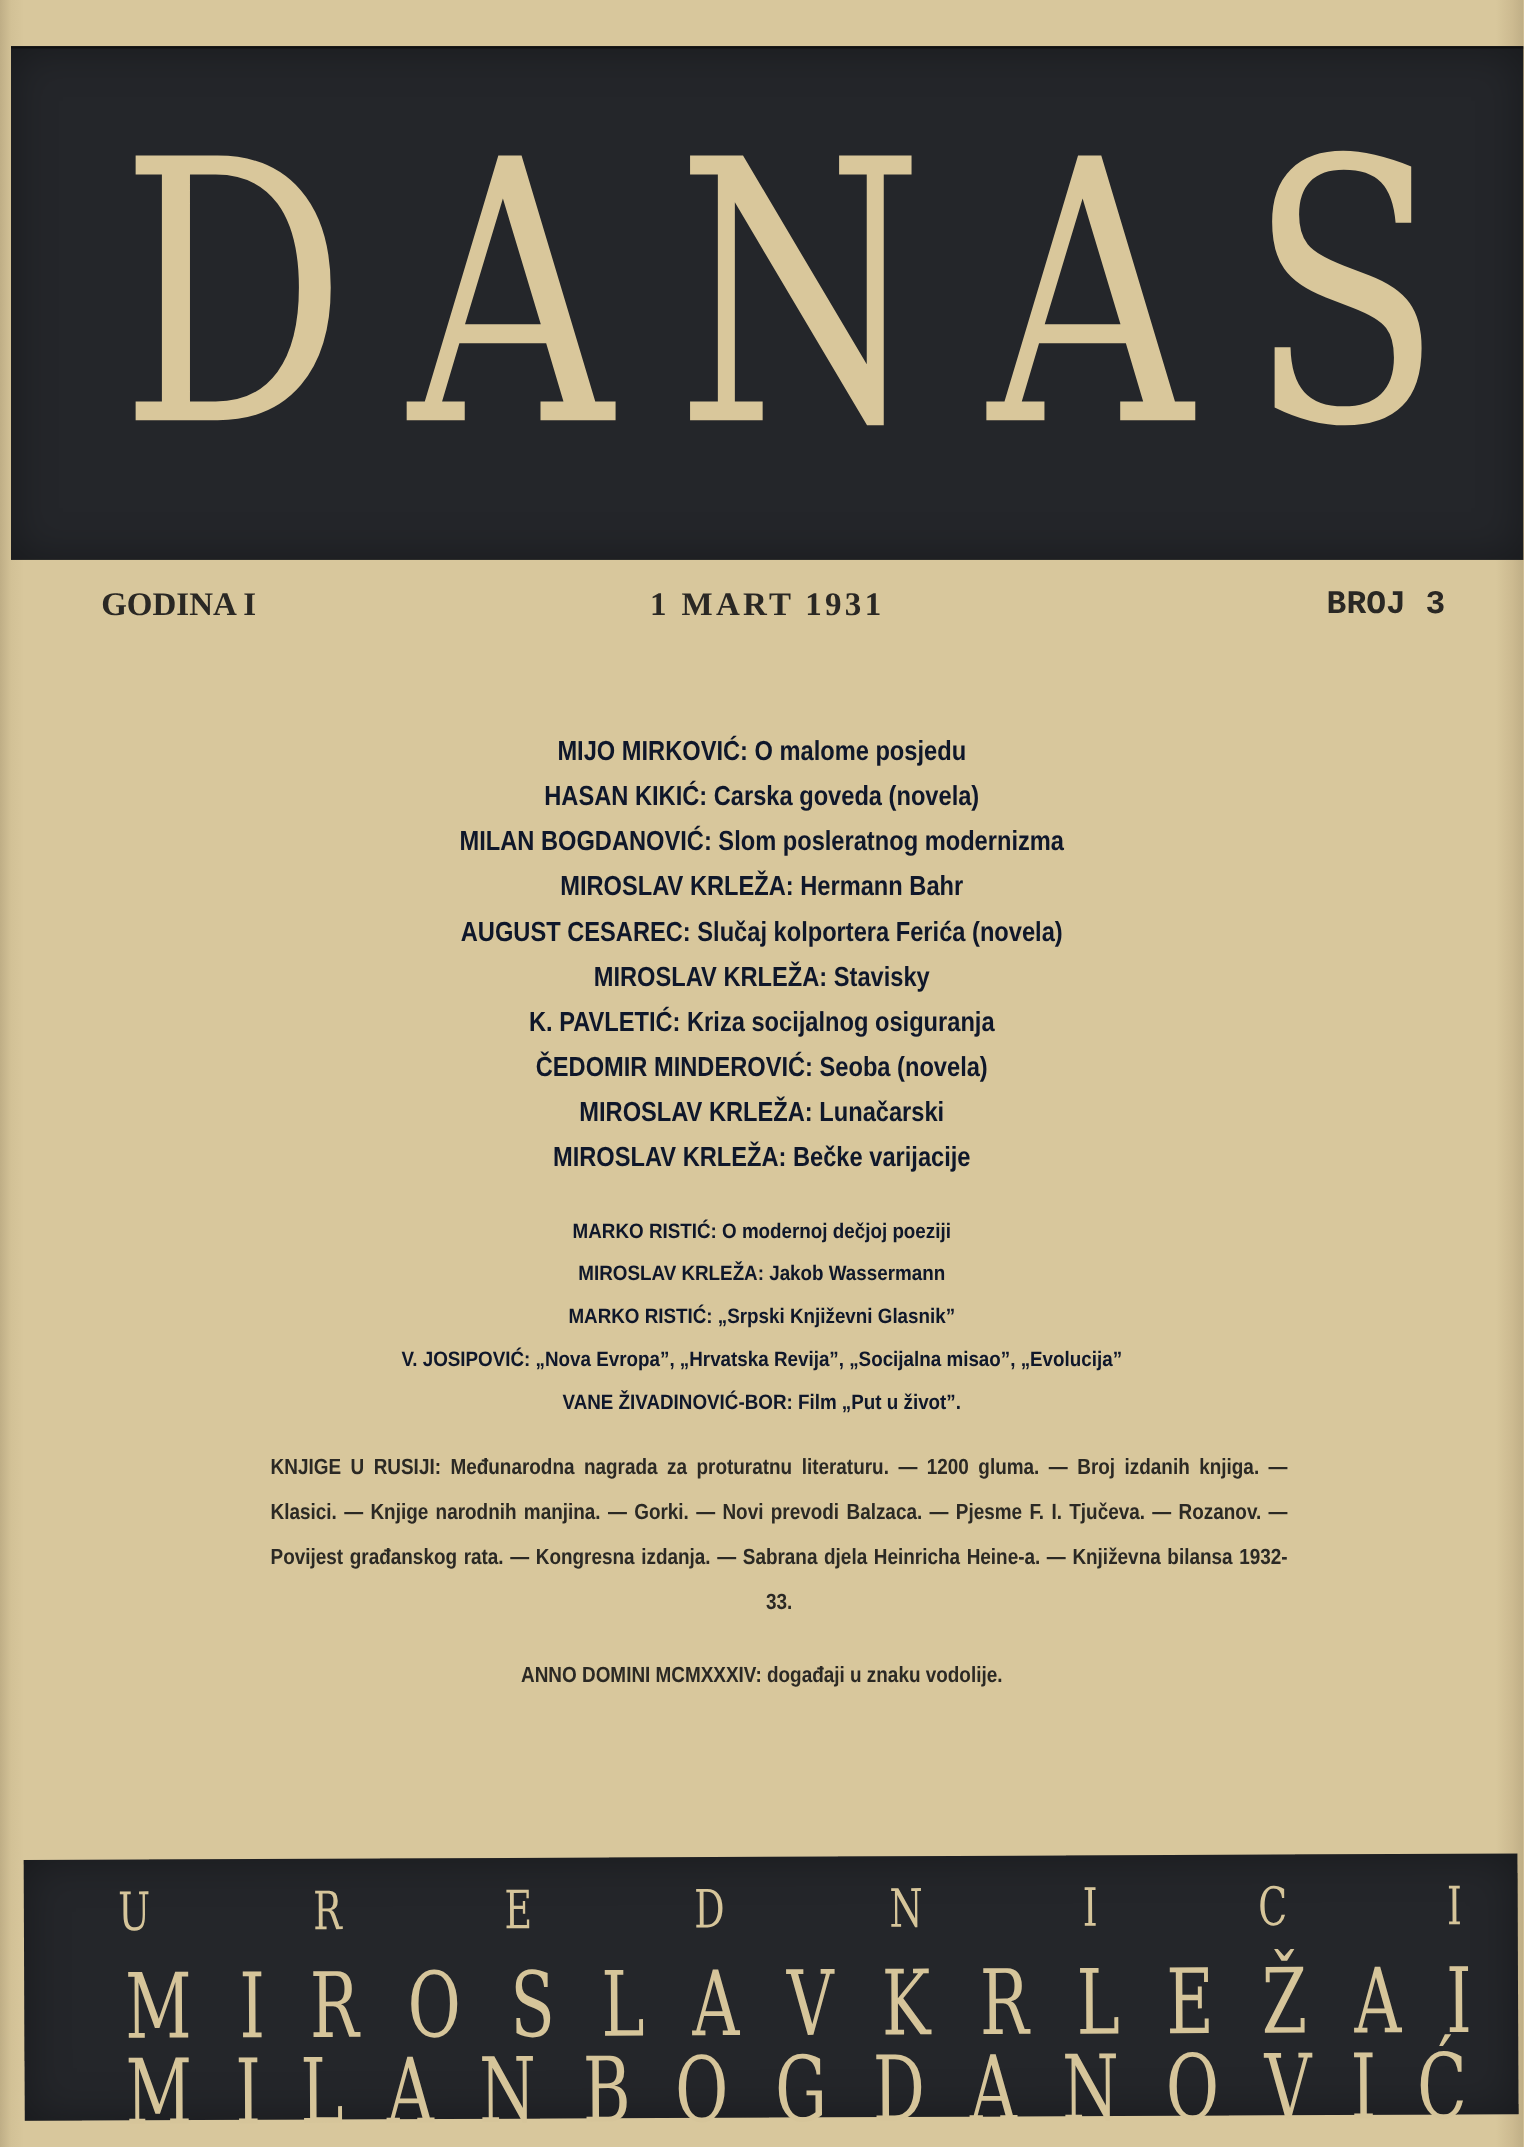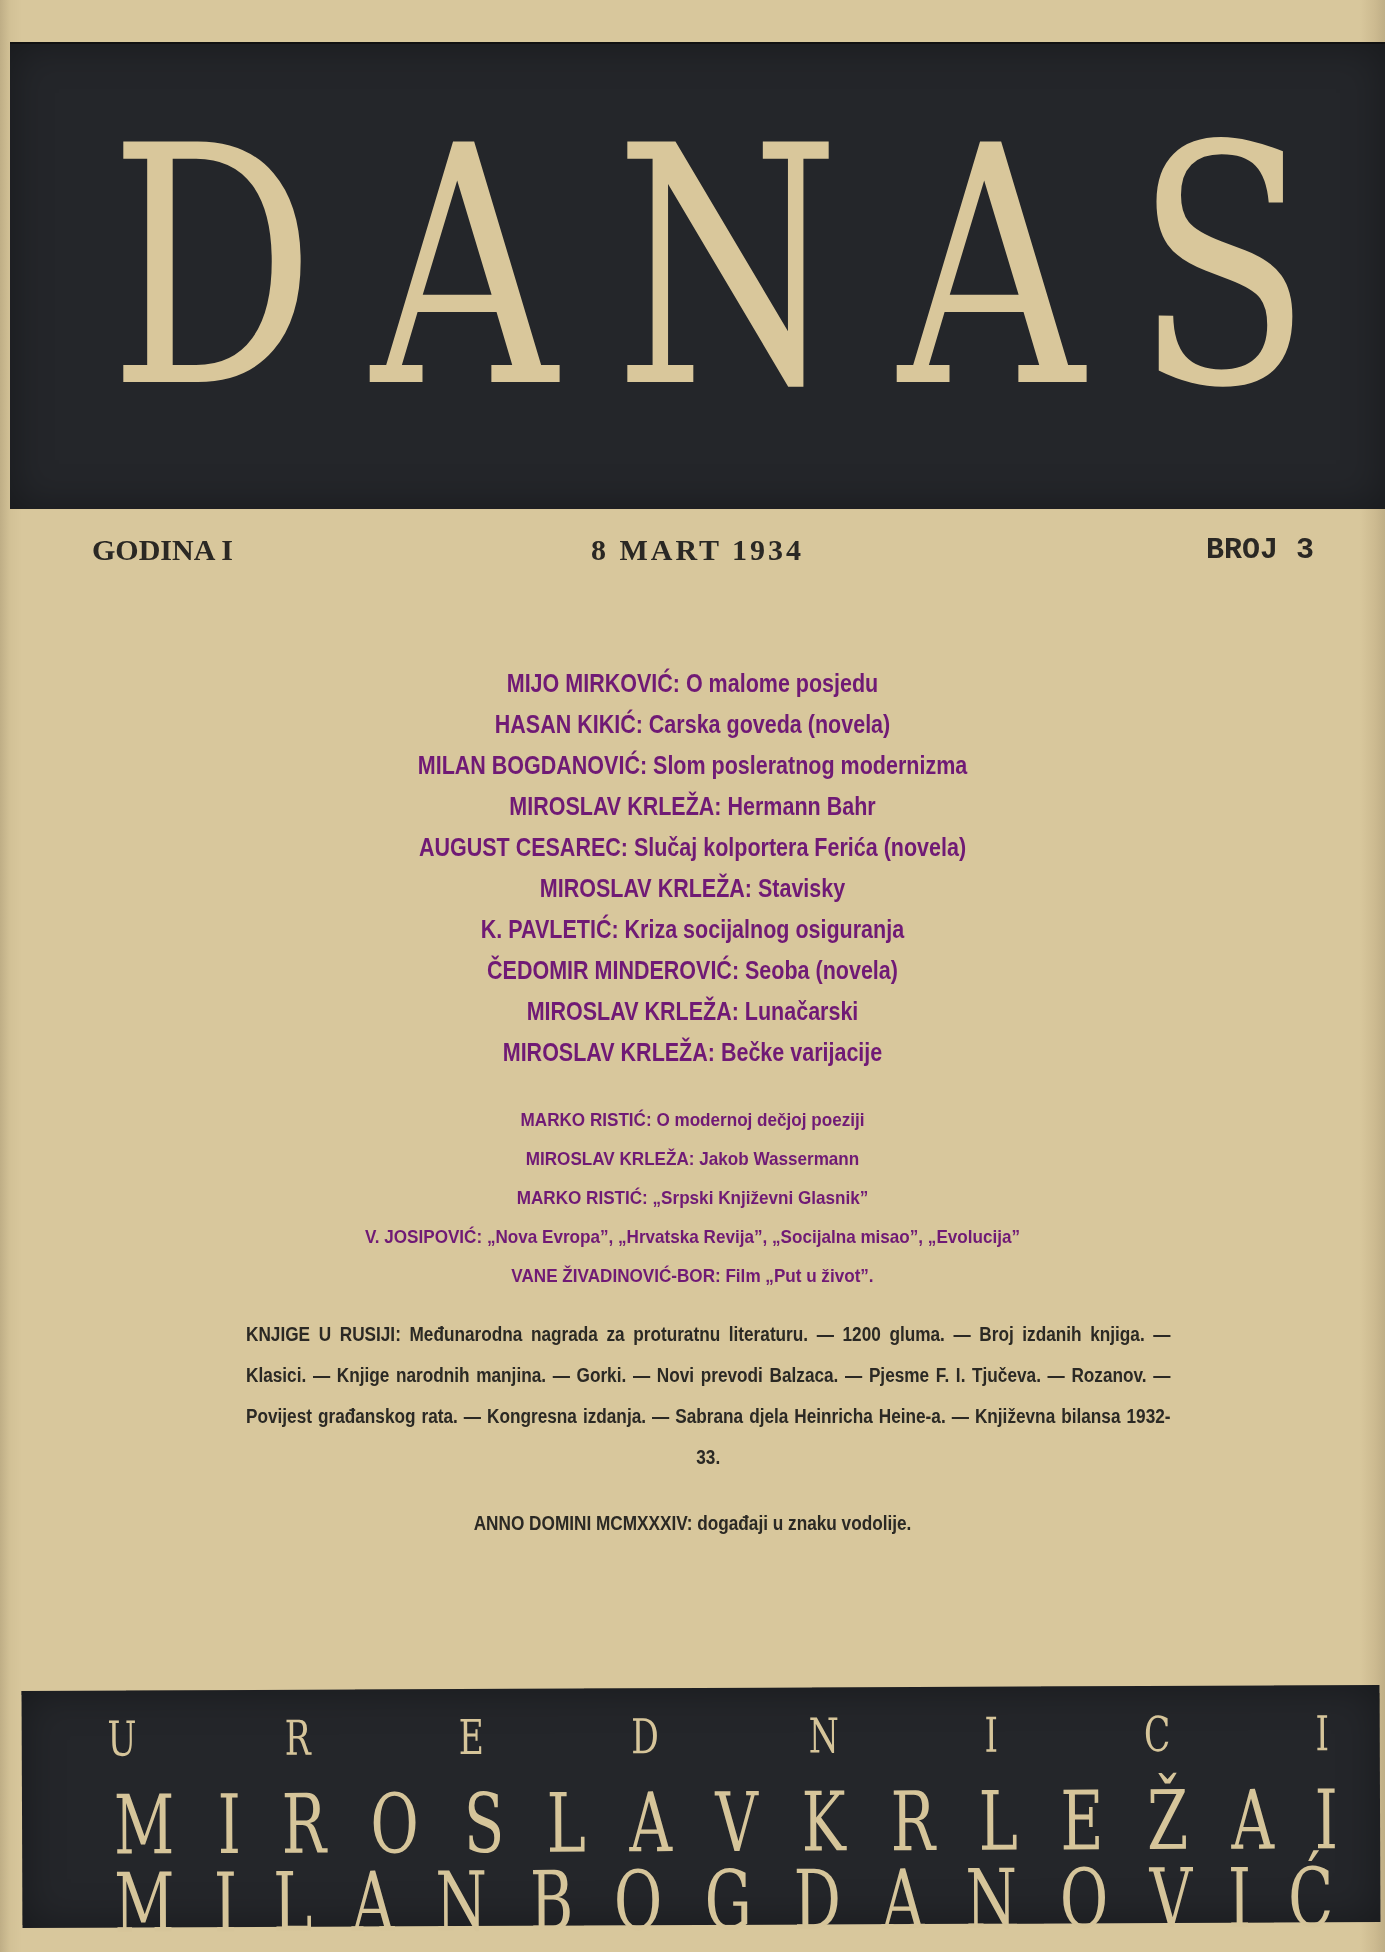--- a/index.html
+++ b/index.html
@@ -34,21 +34,21 @@
 
   .infoline {
     position: absolute; top: 533px; left: 16px; width: 1385px; height: 40px;
     font-family: "Liberation Serif", "DejaVu Serif", serif; font-weight: bold;
     color: #2a2824; font-size: 30px;
   }
   .infoline .left { position: absolute; left: 76px; }
   .infoline .center { position: absolute; left: 575px; letter-spacing: 3px; }
   .infoline .right { position: absolute; left: 1190px; font-family: Liberation Mono, monospace; }
 
-  .contents { position: absolute; left: 0; width: 1385px; color: #701a75; }
+  .contents { position: absolute; left: 0; width: 1385px; color: #0f172a; }
   .contents .row {
     text-align: center; font-weight: bold; white-space: nowrap;
     transform: scaleX(0.86); transform-origin: center;
   }
   .primary { top: 663px; }
   .primary .row { font-size: 25px; height: 41px; line-height: 41px; }
   .secondary { top: 1100px; }
   .secondary .row { font-size: 19px; height: 39px; line-height: 39px; transform: scaleX(0.9); }
   .news {
     position: absolute; top: 1314px; left: 246px; width: 925px;
@@ -88,21 +88,21 @@
 <div class="masthead">
   <span>D</span>
   <span>A</span>
   <span>N</span>
   <span>A</span>
   <span>S</span>
 </div>
 
 <div class="infoline">
   <span class="left">GODINA I</span>
-  <span class="center">8 MART 1934</span>
+  <span class="center">1 MART 1931</span>
   <span class="right">BROJ 3</span>
 </div>
 
 <div class="contents primary">
   <div class="row">MIJO MIRKOVIĆ:  O malome posjedu</div>
   <div class="row">HASAN KIKIĆ:  Carska goveda (novela)</div>
   <div class="row">MILAN BOGDANOVIĆ:  Slom posleratnog modernizma</div>
   <div class="row">MIROSLAV KRLEŽA:  Hermann Bahr</div>
   <div class="row">AUGUST CESAREC: Slučaj kolportera Ferića (novela)</div>
   <div class="row">MIROSLAV KRLEŽA:  Stavisky</div>

